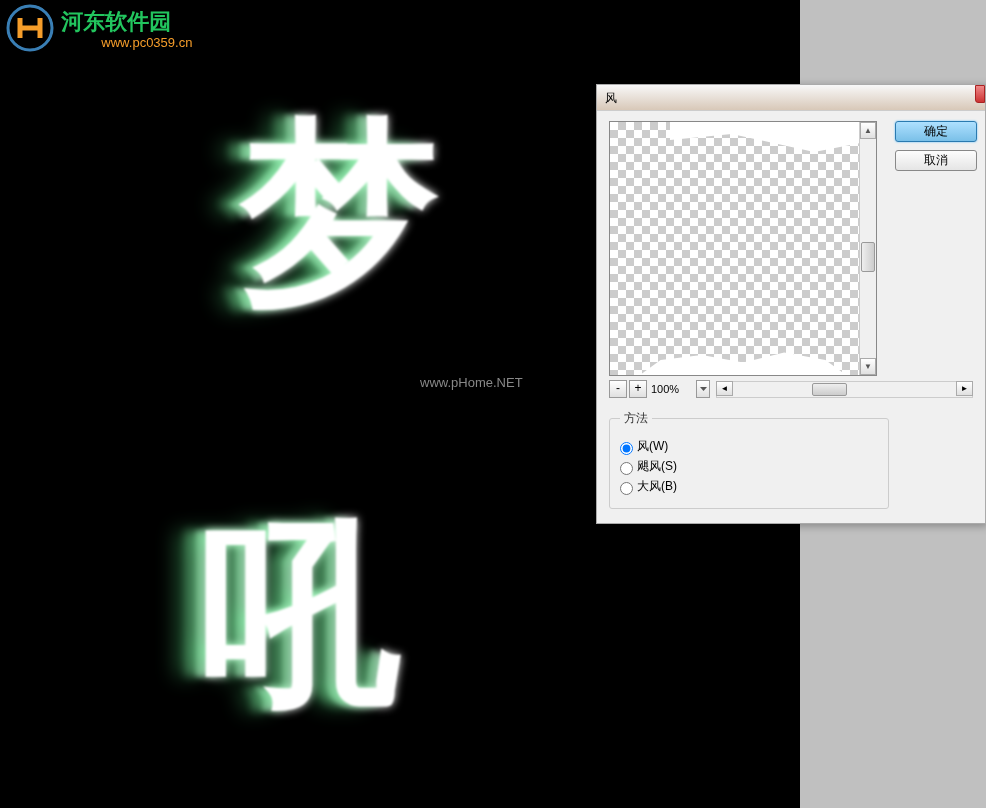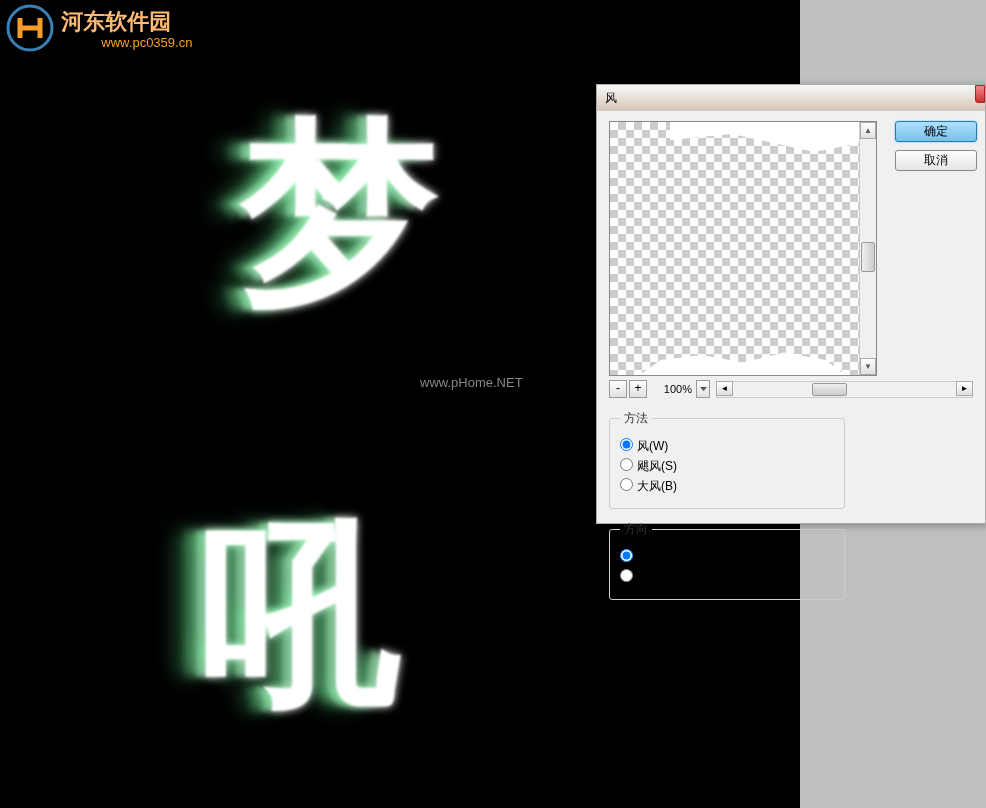--- a/index.html
+++ b/index.html
@@ -33,21 +33,21 @@
       vertical-align: middle;
     }
     .logo-text {
       display: inline-block;
       vertical-align: middle;
       margin-left: 4px;
     }
     .logo-title {
       font-size: 22px;
       font-weight: bold;
-      color: #fdba74;
+      color: #22c55e;
       font-family: "Microsoft YaHei", sans-serif;
     }
     .logo-url {
       font-size: 13px;
       color: #f59d2a;
       font-family: Arial, sans-serif;
       margin-top: -2px;
       margin-left: 40px;
     }
     .text-effect {
@@ -195,21 +195,21 @@
       height: 18px;
       border: 1px solid #999;
       background: linear-gradient(#fff, #e0e0e0);
       text-align: center;
       line-height: 15px;
       font-size: 12px;
       cursor: pointer;
     }
     .zoom-value {
       width: 45px;
-      text-align: right;
+      text-align: left;
       font-size: 11px;
       padding: 0 2px;
     }
     .zoom-dropdown {
       width: 14px;
       height: 18px;
       border: 1px solid #999;
       background: linear-gradient(#fff, #e0e0e0);
       display: flex;
       align-items: center;
@@ -245,30 +245,30 @@
       width: 35px;
       background: linear-gradient(#eee, #ccc);
       border: 1px solid #999;
       border-radius: 2px;
     }
     .fieldset {
       margin-top: 12px;
       border: 1px solid #ccc;
       border-radius: 3px;
       padding: 8px 10px 10px;
-      width: 236px;
+      width: 280px;
     }
     .fieldset-legend {
       padding: 0 4px;
       font-size: 12px;
       color: #333;
     }
     .radio-row {
       display: flex;
-      align-items: flex-start;
+      align-items: flex-end;
       margin: 3px 0;
       cursor: pointer;
     }
     .radio-input {
       margin-right: 4px;
     }
     .dialog-buttons {
       position: absolute;
       right: 12px;
       top: 10px;
@@ -360,30 +360,19 @@
       <label class="radio-row">
         <input type="radio" name="method" class="radio-input" style="">
         <span>飓风(S)</span>
       </label>
       <label class="radio-row">
         <input type="radio" name="method" class="radio-input" style="">
         <span>大风(B)</span>
       </label>
     </fieldset>
 
-    <fieldset class="fieldset">
-      <legend class="fieldset-legend">方向</legend>
-      <label class="radio-row">
-        <input type="radio" name="direction" class="radio-input" checked="" style="">
-        <span>从右(R)</span>
-      </label>
-      <label class="radio-row">
-        <input type="radio" name="direction" class="radio-input" style="">
-        <span>从左(L)</span>
-      </label>
-    </fieldset>
 
     <div class="dialog-buttons">
       <button class="dlg-btn dlg-btn-primary">确定</button>
       <button class="dlg-btn">取消</button>
     </div>
   </div>
 </div>
 
 </body></html>

